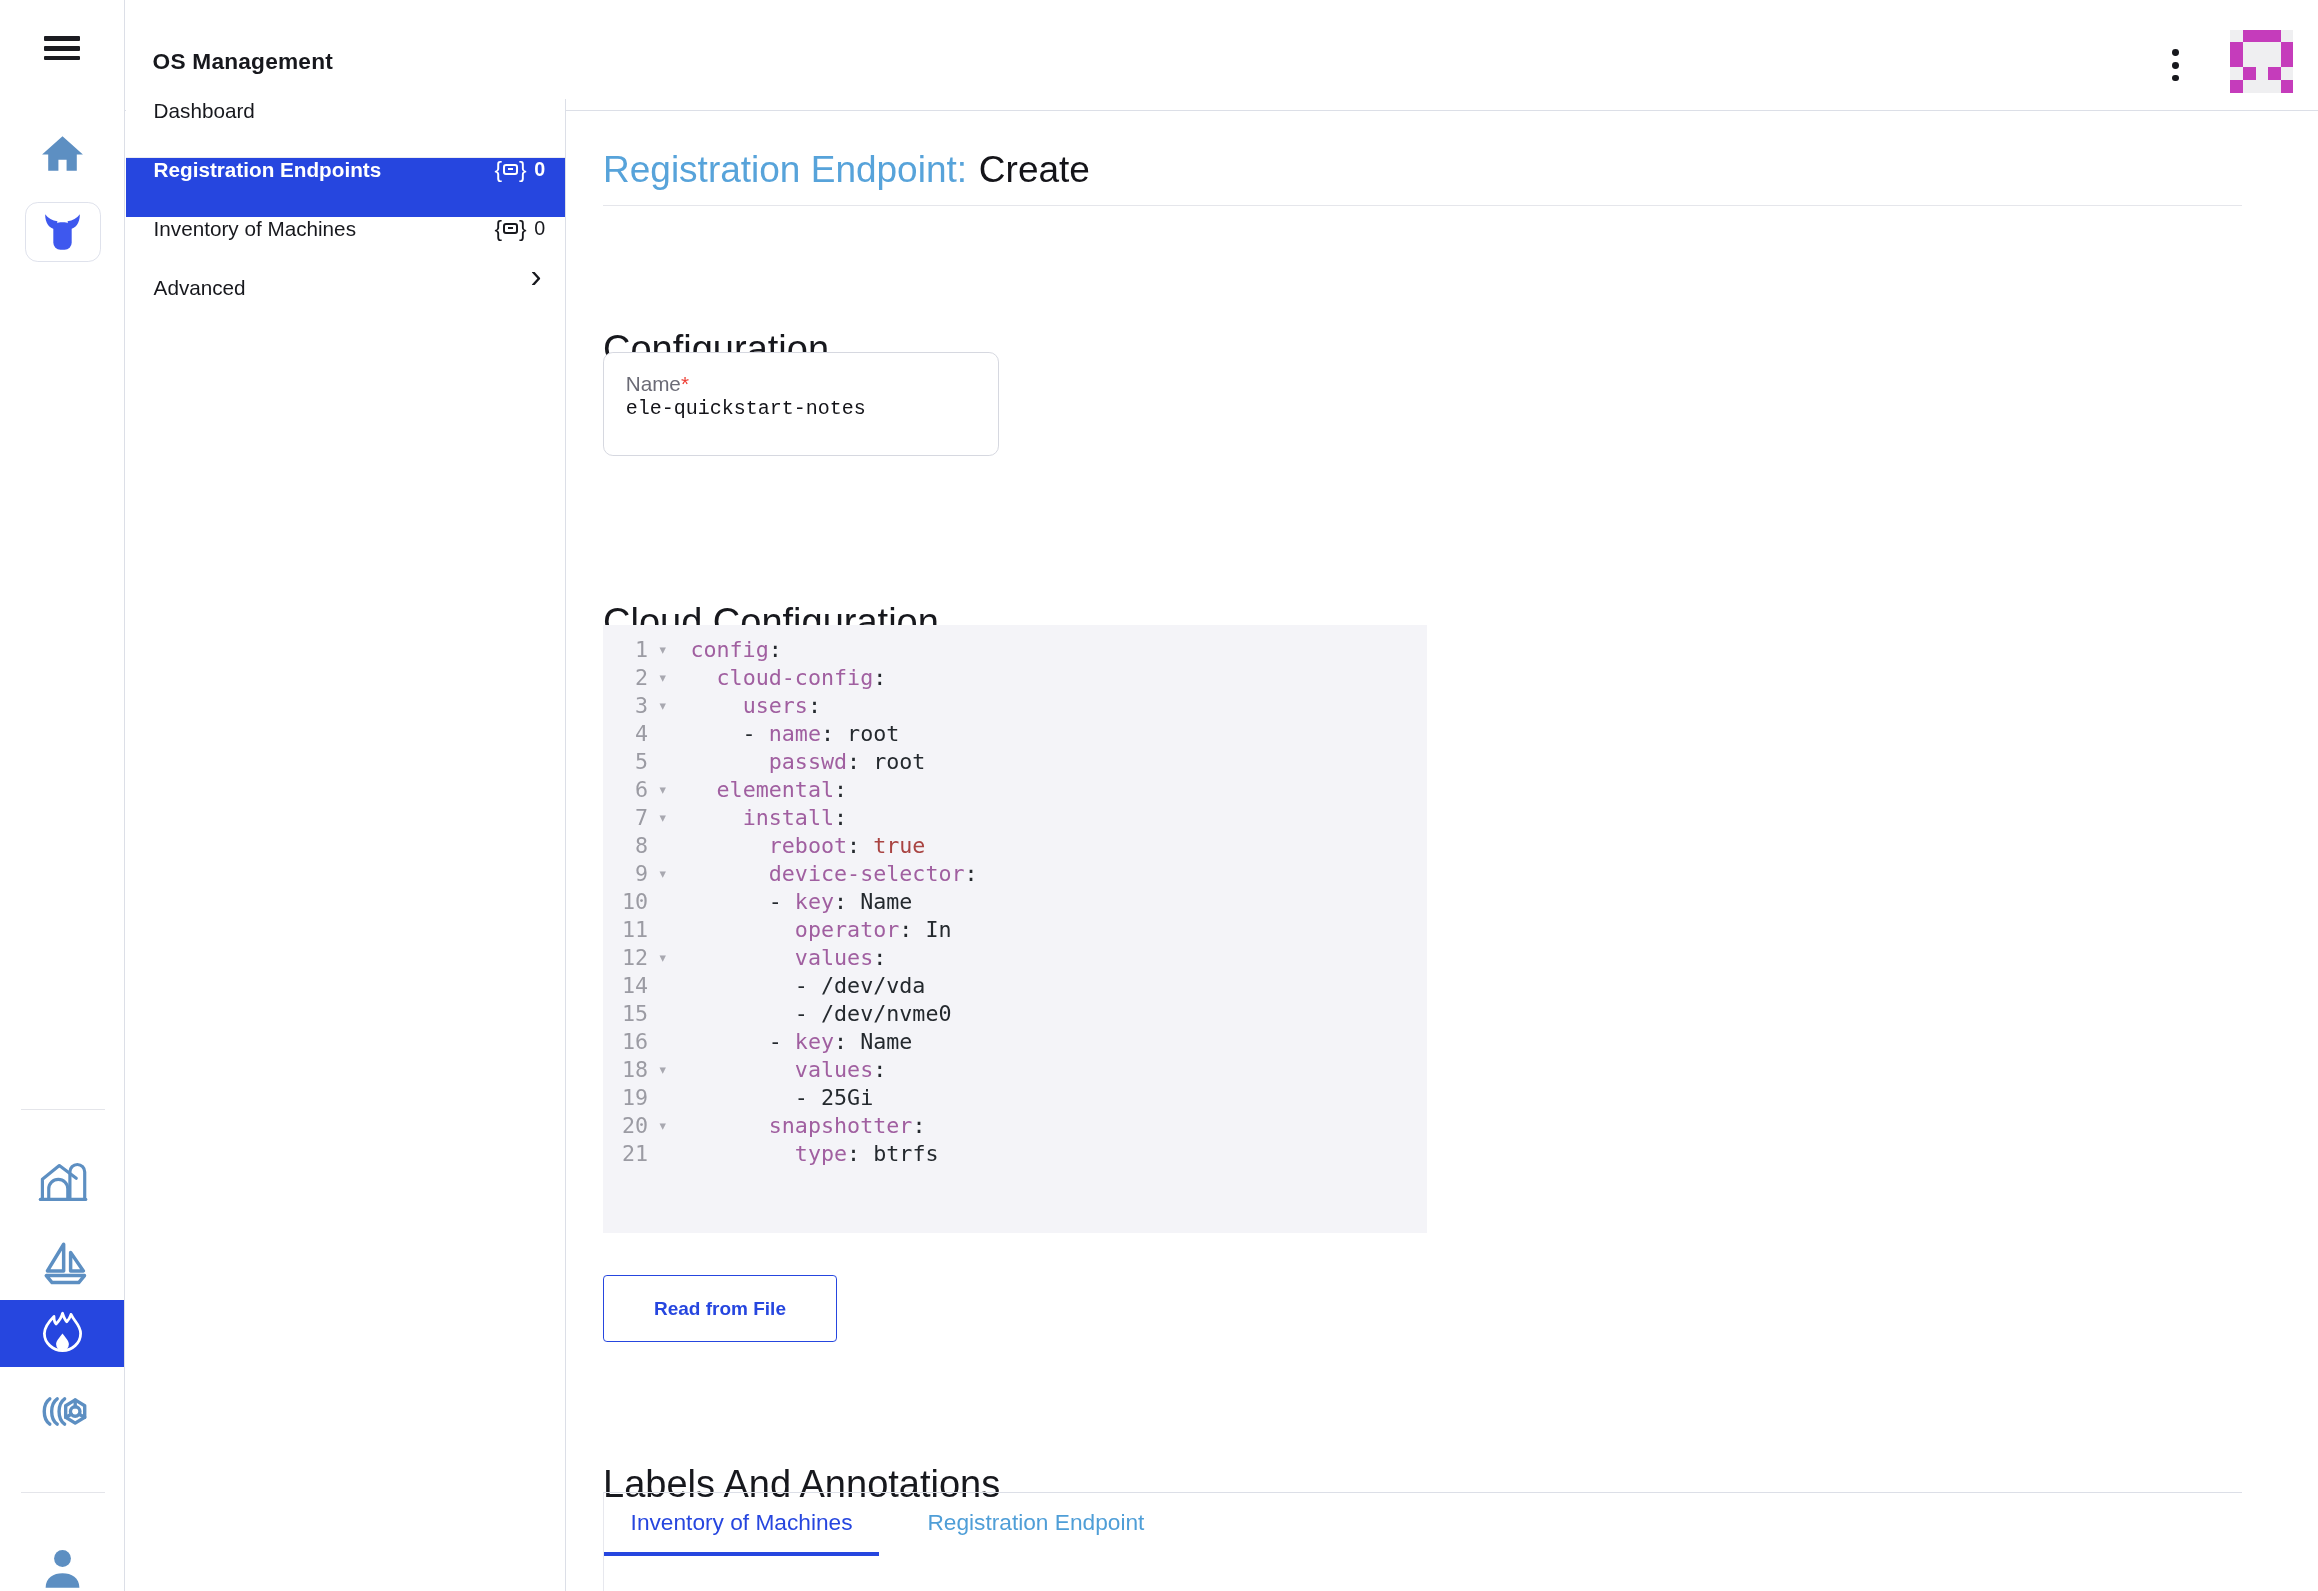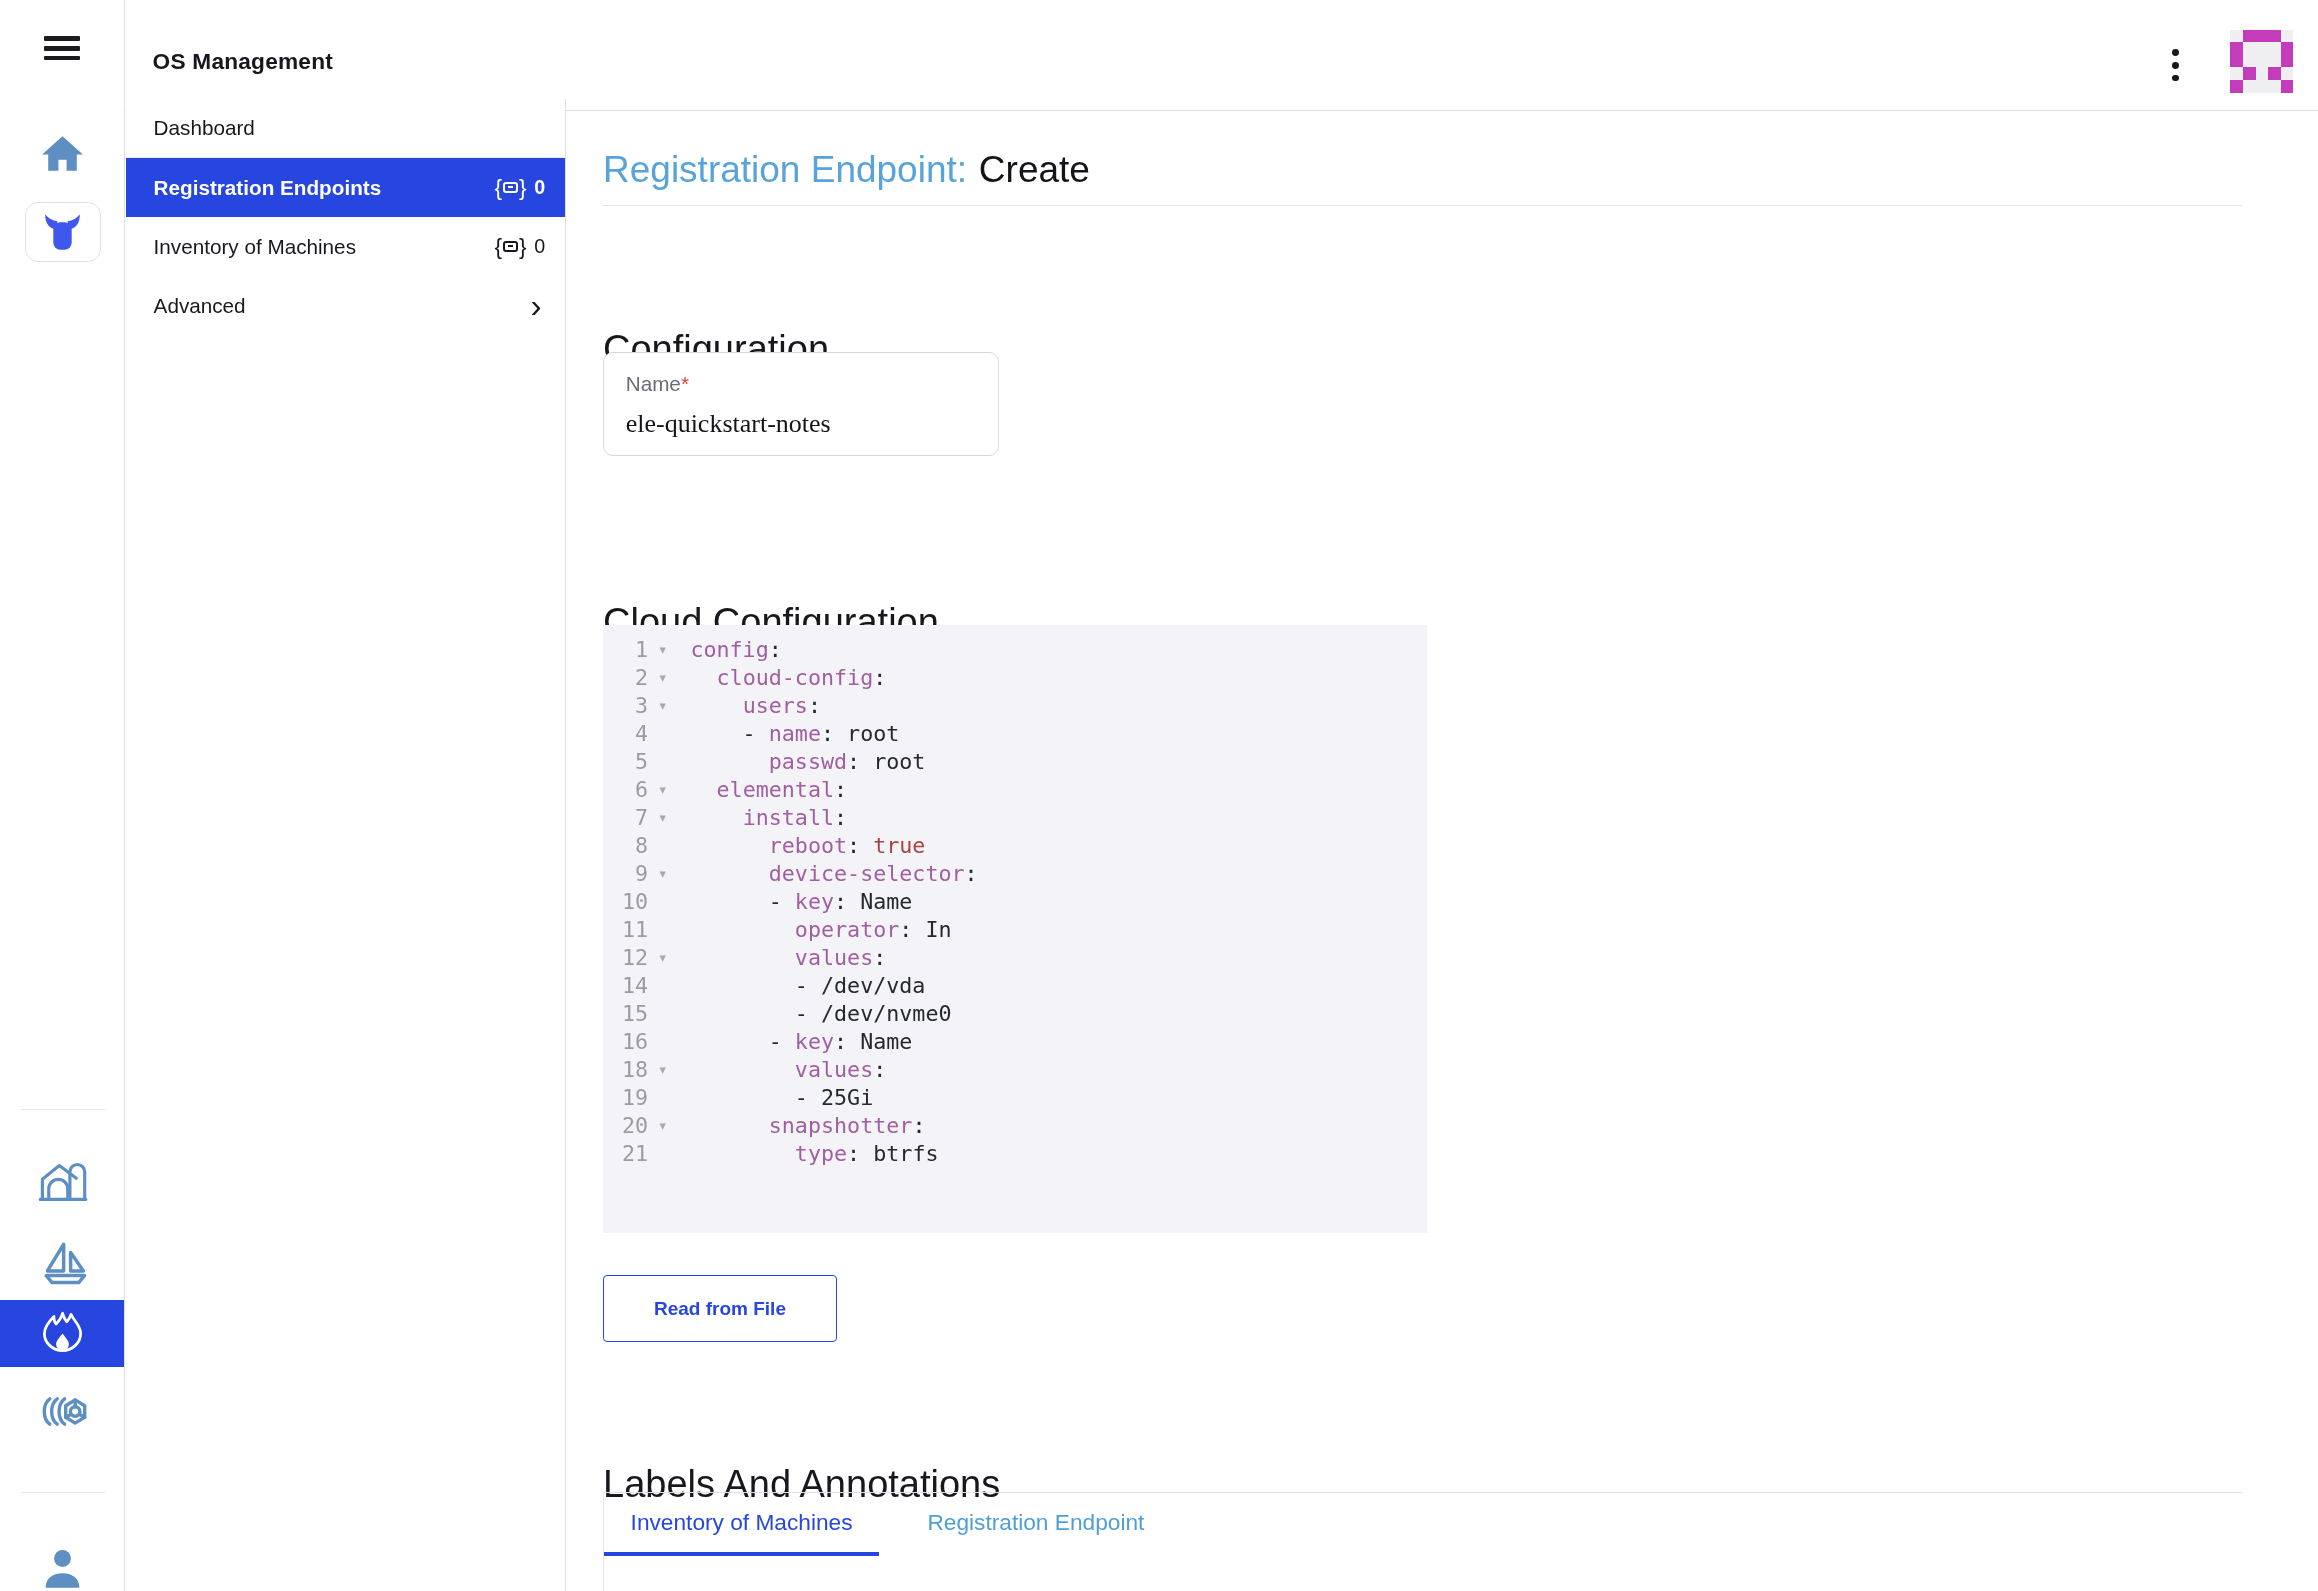--- a/index.html
+++ b/index.html
@@ -30,21 +30,21 @@
   .slot-user{top:1543px;height:49px}
   
   .topbar{position:absolute;left:125px;top:12px;width:2194px;height:99px;background:#fff;border-bottom:1px solid var(--border);z-index:2}
   .topbar-title{position:absolute;left:27.6px;top:0;height:99px;display:flex;align-items:center;font-size:22.7px;font-weight:600;letter-spacing:0.2px;color:#17181d}
   .kebab{position:absolute;right:138px;top:35px;display:flex;flex-direction:column;gap:5.9px;cursor:pointer;padding:2px}
   .kebab i{width:6.9px;height:6.9px;border-radius:50%;background:#17181d}
   .logo{position:absolute;right:25.6px;top:17.7px;width:63px;height:63px;background:#efeff1;display:grid;grid-template-columns:repeat(5,1fr);grid-template-rows:repeat(5,1fr)}
   .logo i.on{background:var(--logo-magenta)}
   
   .sidebar{position:absolute;left:126px;top:99px;width:440px;height:1493px;background:#fff;border-right:1px solid var(--border);z-index:2}
-  .side-item{height:59px;display:flex;align-items:center;padding:0 19.7px 0 27.6px;font-size:20.7px;color:#17181d;cursor:pointer}
+  .side-item{height:59px;display:flex;align-items:flex-start;padding:0 19.7px 0 27.6px;font-size:20.7px;color:#17181d;cursor:pointer}
   .side-item.first{border-bottom:1px solid #ececf1}
   .side-item.active{background:var(--primary);color:#fff;font-weight:700}
   .side-label{flex:1}
   .count-badge{display:inline-flex;align-items:center;font-size:19.7px;font-weight:400}
   .side-item.active .count-badge{font-weight:700}
   .count-badge .brace{font-size:22.7px;font-weight:400;line-height:1}
   .badge-rect{width:14.8px;height:11.8px;border:2px solid currentColor;border-radius:3px;display:inline-flex;align-items:center;justify-content:center;margin:0 1px}
   .badge-dash{width:4.9px;height:2px;background:currentColor}
   .badge-num{margin-left:7.9px}
   .side-chevron{font-size:33px;line-height:0;font-weight:400;color:#17181d;margin-right:3.9px}
@@ -52,21 +52,21 @@
   .main{position:absolute;left:567px;top:99px;width:1422px;height:1493px;background:#fff}
   .page-title{position:absolute;left:36px;top:25.6px;font-size:37px;font-weight:400}
   .title-prefix{color:var(--title-link)}
   .title-action{color:var(--text);margin-left:11.8px}
   .divider{position:absolute;left:36px;top:106px;width:1639px;height:1px;background:#e5e6eb}
   .h2{position:absolute;left:36px;font-size:38px;font-weight:500;color:#17181d}
   .h-config{top:197px}.h-cloud{top:470px}.h-labels{top:1332px}
   .name-card{position:absolute;left:36px;top:253px;width:396px;height:104px;border:1px solid #d6d8e0;border-radius:9.9px;background:#fff;padding:18.7px 21.7px;cursor:text}
   .field-label{font-size:20.7px;color:#6b6b76}
   .req{color:var(--asterisk)}
-  .field-input{border:none;outline:none;padding:0;margin-top:13px;width:100%;font-size:26px;color:var(--text);font-family:Liberation Serif, serif;background:transparent}
+  .field-input{border:none;outline:none;padding:0;margin-top:1px;width:100%;font-size:20px;color:var(--text);font-family:Liberation Mono, monospace;background:transparent}
   
   .editor{position:absolute;left:36px;top:526px;width:824px;height:608px;background:#f4f4f8;padding:10.8px 0;overflow:hidden}
   .cm-line{display:flex;align-items:center;height:28px;font-family:"DejaVu Sans Mono",monospace;font-size:21.7px;line-height:28px}
   .ln{width:45px;text-align:right;color:#9b9ba3;flex:none}
   .fold{width:29.6px;text-align:center;color:#a8a8b0;font-size:12.8px;flex:none;font-family:"Liberation Sans",sans-serif;cursor:pointer}
   .code{white-space:pre;color:var(--code-text);margin-left:12.8px}
   .ck{color:var(--code-key)}
   .cp{color:var(--code-text)}
   .cb{color:var(--code-bool)}
   .read-btn{position:absolute;left:36px;top:1176px;width:234px;height:67px;border:1px solid var(--primary);border-radius:3.9px;background:#fff;color:var(--primary);font-size:19px;font-weight:600;font-family:"Liberation Sans",sans-serif;cursor:pointer}

